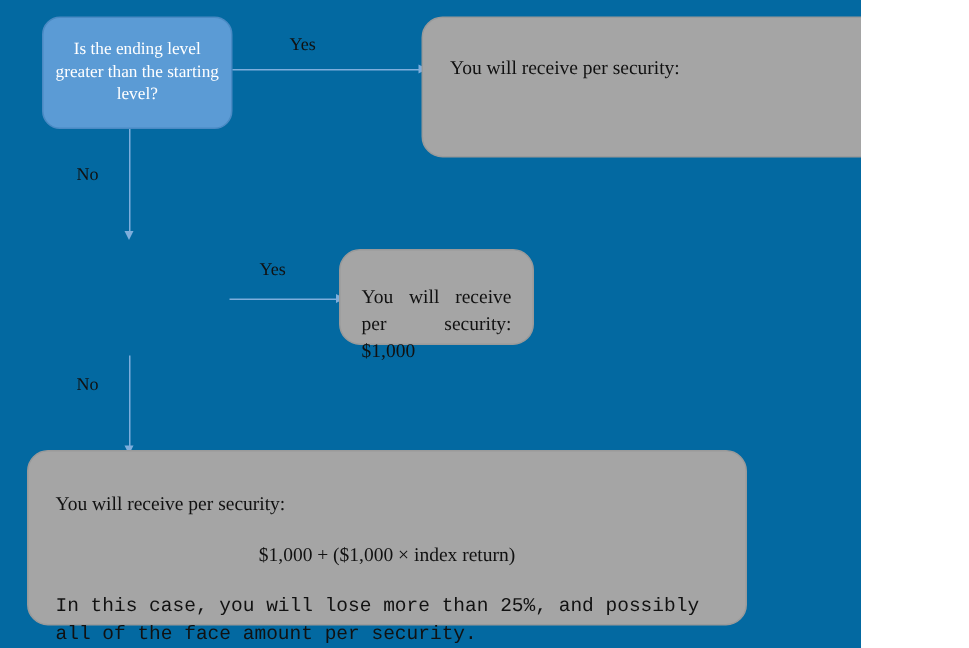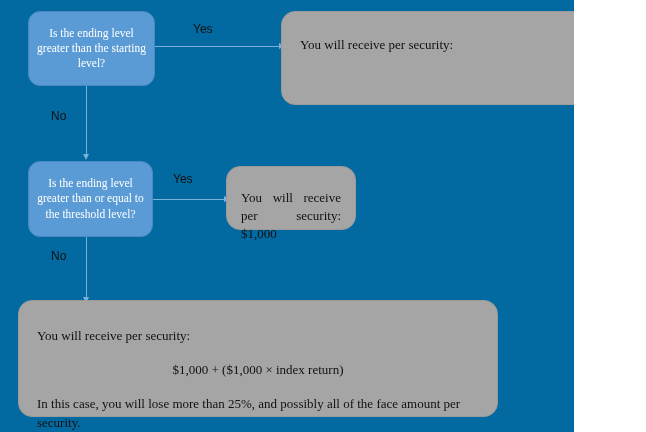--- a/index.html
+++ b/index.html
@@ -82,21 +82,21 @@
     position: absolute;
     width: 0; height: 0;
     border-left: 3.5px solid transparent;
     border-right: 3.5px solid transparent;
     border-top: 6px solid #7eaedc;
   }
 
   
   .edge-label {
     position: absolute;
-    font-family: Liberation Sans, sans-serif;
+    font-family: Liberation Serif, serif;
     font-size: 12px;
     color: #111111;
     white-space: nowrap;
   }
 </style>
 </head>
 <body>
 
 <div id="canvas">
 
@@ -109,35 +109,32 @@
   <div class="edge-label" style="left:193px; top:22px;">Yes</div>
 
   <div class="conn-v" style="left:86px; top:86px; height:69px;"></div>
   <div class="arrow-down" style="left:82.5px; top:154px;"></div>
   <div class="edge-label" style="left:51px; top:109px;">No</div>
 
   <div class="outcome" style="left:281px; top:11px; width:355px; height:94px; padding:24px 18px 0 18px;">
     <div class="line-left">You will receive per security:</div>
   </div>
 
-  <div class="decision" style="left:28px; top:161px; width:125px; height:76px;">
-    <span>Is the ending level greater than or equal to the threshold level?</span>
-  </div>
 
   <div class="conn-h" style="left:153px; top:199px; width:72px;"></div>
   <div class="arrow-right" style="left:224px; top:195.5px;"></div>
   <div class="edge-label" style="left:173px; top:172px;">Yes</div>
 
   <div class="conn-v" style="left:86px; top:237px; height:62px;"></div>
   <div class="arrow-down" style="left:82.5px; top:297px;"></div>
   <div class="edge-label" style="left:51px; top:249px;">No</div>
 
   <div class="outcome" style="left:226px; top:166px; width:130px; height:64px; padding:22px 14px 0 14px;">
     <div class="line-justify">You will receive per security: $1,000</div>
   </div>
 
   <div class="outcome" style="left:18px; top:300px; width:480px; height:117px; padding:26px 18px 0 18px;">
     <div class="line-left">You will receive per security:</div>
     <div class="line-center" style="margin-top:16px;">$1,000 + ($1,000 × index return)</div>
-    <div class="line-left" style="margin-top:16px;">In this case, you will lose more than 25%, and possibly all of the face amount per security.</div>
+    <div class="line-left" style="margin-top:16px;font-family:Liberation Mono, monospace;">In this case, you will lose more than 25%, and possibly all of the face amount per security.</div>
   </div>
 
 </div>
 
 </body></html>

